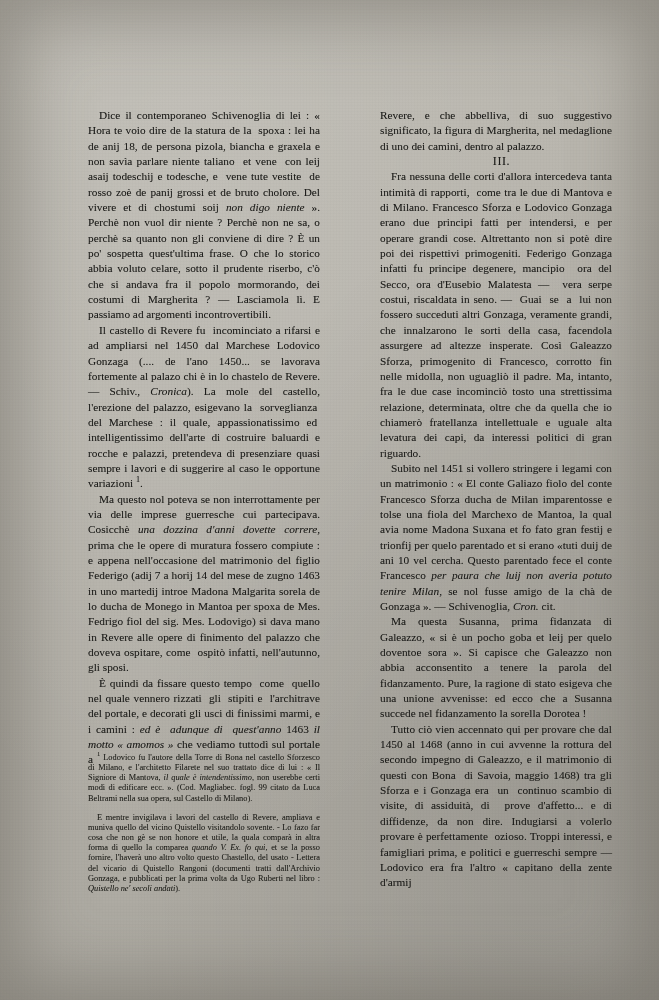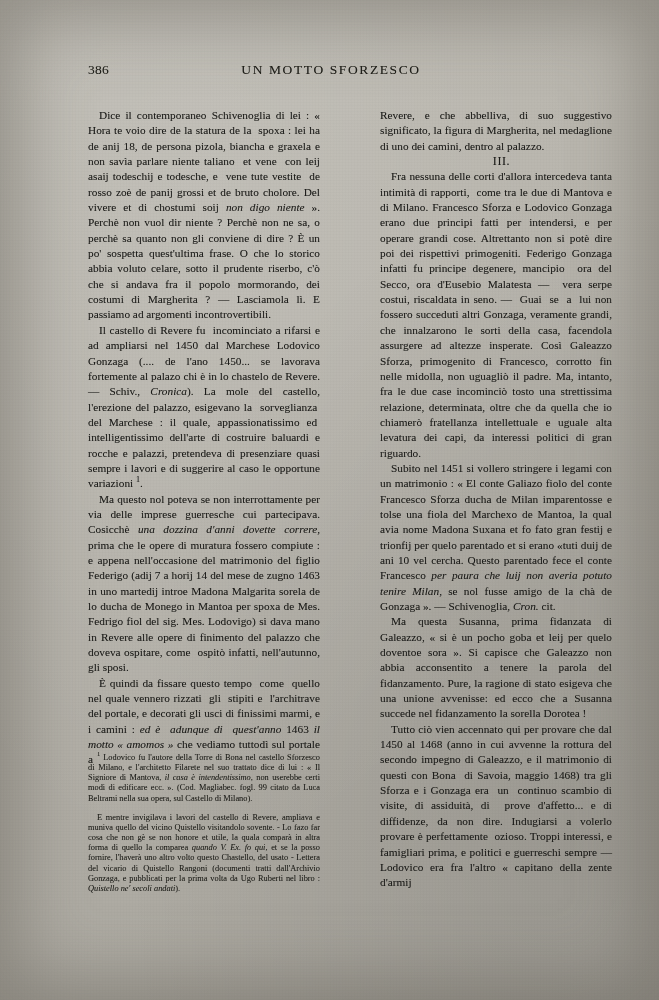--- a/index.html
+++ b/index.html
@@ -135,24 +135,20 @@
     filter: blur(0.18px) contrast(1.06);
     text-shadow: 0 0 0.6px rgba(35,35,30,0.30);
   }
 </style>
 </head>
 <body>
 
 <div id="page">
   <div id="content" class="ink">
 
-    <div class="runhead">
-      <span class="folio">386</span>
-      <span class="runtitle">UN MOTTO SFORZESCO</span>
-    </div>
 
     <div class="col left">
       <p>Dice il contemporaneo Schivenoglia di lei : « Hora te voio dire de la statura de la&nbsp; spoxa : lei ha de anij 18, de persona pizola, biancha e graxela e non savìa parlare niente taliano&nbsp; et vene&nbsp; con leij asaij todeschij e todesche, e&nbsp; vene tute vestite&nbsp; de rosso zoè de panij grossi et de bruto cholore. Del vivere et di chostumi soij <i>non digo niente</i> ». Perchè non vuol dir niente ? Perchè non ne sa, o perchè sa quanto non gli conviene di dire ? È un po' sospetta quest'ultima frase. O che lo storico abbia voluto celare, sotto il prudente riserbo, c'ò che si andava fra il popolo mormorando, dei costumi di Margherita ? — Lasciamola lì. E passiamo ad argomenti incontrovertibili.</p>
 
       <p>Il castello di Revere fu&nbsp; incominciato a rifarsi e ad ampliarsi nel 1450 dal Marchese Lodovico Gonzaga (.... de l'ano 1450... se lavorava fortemente al palazo chi è in lo chastelo de Revere. — Schiv., <i>Cronica</i>). La mole del castello, l'erezione del palazzo, esigevano la&nbsp; sorveglianza&nbsp; del Marchese : il quale, appassionatissimo ed&nbsp; intelligentissimo dell'arte di costruire baluardi e rocche e palazzi, pretendeva di presenziare quasi sempre i lavori e di suggerire al caso le opportune variazioni <sup class="fn">1</sup>.</p>
 
       <p>Ma questo nol poteva se non interrottamente per via delle imprese guerresche cui partecipava. Cosicchè <i>una dozzina d'anni dovette correre</i>, prima che le opere di muratura fossero compiute : e appena nell'occasione del matrimonio del figlio Federigo (adij 7 a horij 14 del mese de zugno 1463 in uno martedij introe Madona Malgarita sorela de lo ducha de Monego in Mantoa per spoxa de Mes. Fedrigo fiol del sig. Mes. Lodovigo) si dava mano in Revere alle opere di finimento del palazzo che doveva ospitare, come&nbsp; ospitò infatti, nell'autunno, gli sposi.</p>
 
       <p>È quindi da fissare questo tempo&nbsp; come&nbsp; quello nel quale vennero rizzati&nbsp; gli&nbsp; stipiti e&nbsp; l'architrave del portale, e decorati gli usci di finissimi marmi, e i camini : <i>ed è&nbsp; adunque di&nbsp; quest'anno</i> 1463 <i>il motto « amomos »</i> che vediamo tuttodì sul portale a</p>
     </div>
@@ -165,20 +161,20 @@
       <p>Fra nessuna delle corti d'allora intercedeva tanta intimità di rapporti,&nbsp; come tra le due di Mantova e di Milano. Francesco Sforza e Lodovico Gonzaga erano due principi fatti per intendersi, e per operare grandi cose. Altrettanto non si potè dire poi dei rispettivi primogeniti. Federigo Gonzaga infatti fu principe degenere, mancipio&nbsp; ora del Secco, ora d'Eusebio Malatesta —&nbsp; vera serpe costui, riscaldata in seno. —&nbsp; Guai&nbsp; se&nbsp; a&nbsp; lui non fossero succeduti altri Gonzaga, veramente grandi, che innalzarono le sorti della casa, facendola assurgere ad altezze insperate. Così Galeazzo Sforza, primogenito di Francesco, corrotto fin nelle midolla, non uguagliò il padre. Ma, intanto, fra le due case incominciò tosto una strettissima relazione, determinata, oltre che da quella che io chiamerò fratellanza intellettuale e uguale alta levatura dei capi, da interessi politici di gran riguardo.</p>
 
       <p>Subito nel 1451 si vollero stringere i legami con un matrimonio : « El conte Galiazo fiolo del conte Francesco Sforza ducha de Milan imparentosse e tolse una fiola del Marchexo de Mantoa, la qual avia nome Madona Suxana et fo fato gran festij e trionfij per quelo parentado et si erano «tuti duij de ani 10 vel cercha. Questo parentado fece el conte Francesco <i>per paura che luij non averia potuto tenire Milan</i>, se nol fusse amigo de la chà de Gonzaga ». — Schivenoglia, <i>Cron.</i> cit.</p>
 
       <p>Ma questa Susanna, prima fidanzata di Galeazzo, « si è un pocho goba et leij per quelo doventoe sora ». Si capisce che Galeazzo non abbia acconsentito a tenere la parola del fidanzamento. Pure, la ragione di stato esigeva che una unione avvenisse: ed ecco che a Susanna succede nel fidanzamento la sorella Dorotea !</p>
 
       <p>Tutto ciò vien accennato qui per provare che dal 1450 al 1468 (anno in cui avvenne la rottura del secondo impegno di Galeazzo, e il matrimonio di questi con Bona&nbsp; di Savoia, maggio 1468) tra gli Sforza e i Gonzaga era&nbsp; un&nbsp; continuo scambio di visite, di assiduità, di&nbsp; prove d'affetto... e di diffidenze, da non dire. Indugiarsi a volerlo provare è perfettamente&nbsp; ozioso. Troppi interessi, e famigliari prima, e politici e guerreschi sempre — Lodovico era fra l'altro « capitano della zente d'armij</p>
     </div>
 
     <div class="footnotes">
-      <p><sup>1</sup> Lodovico fu l'autore della Torre di Bona nel castello Sforzesco di Milano, e l'architetto Filarete nel suo trattato dice di lui : « Il Signiore di Mantova, <i>il casa è intendentissimo</i>, non userebbe certi modi di edificare ecc. ». (Cod. Magliabec. fogl. 99 citato da Luca Beltrami nella sua opera, sul Castello di Milano).</p>
+      <p><sup>1</sup> Lodovico fu l'autore della Torre di Bona nel castello Sforzesco di Milano, e l'architetto Filarete nel suo trattato dice di lui : « Il Signiore di Mantova, <i>il quale è intendentissimo</i>, non userebbe certi modi di edificare ecc. ». (Cod. Magliabec. fogl. 99 citato da Luca Beltrami nella sua opera, sul Castello di Milano).</p>
       <p>E mentre invigilava i lavori del castello di Revere, ampliava e muniva quello del vicino Quistello visitandolo sovente. - Lo fazo far cosa che non gè se non honore et utile, la quala comparà in altra forma di quello la comparea <i>quando V. Ex. fo qui</i>, et se la posso fornire, l'haverà uno altro volto questo Chastello, del usato - Lettera del vicario di Quistello Rangoni (documenti tratti dall'Archivio Gonzaga, e pubblicati per la prima volta da Ugo Ruberti nel libro : <i>Quistello ne' secoli andati</i>).</p>
     </div>
 
   </div>
   <div id="grain"></div>
   <div id="vignette"></div>
 </div>
 
 </body></html>

